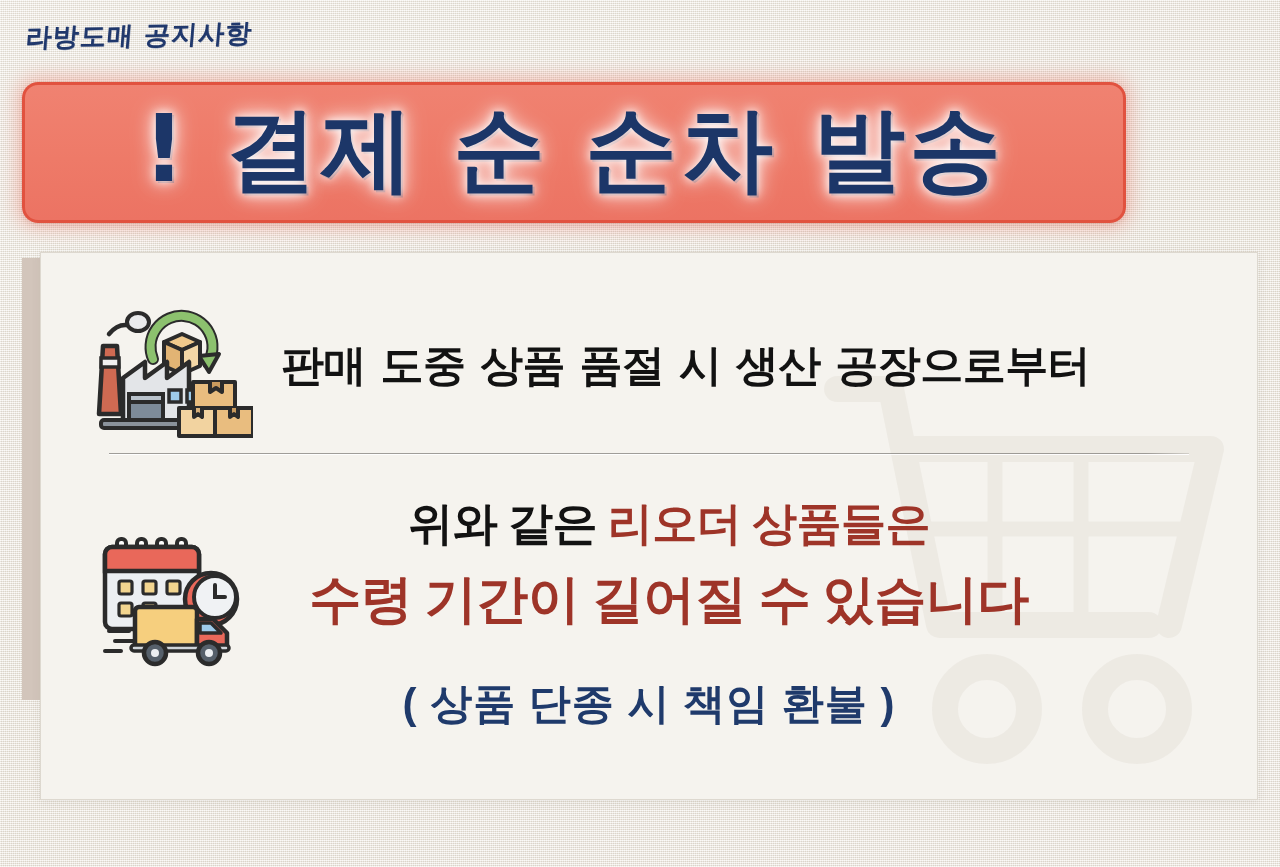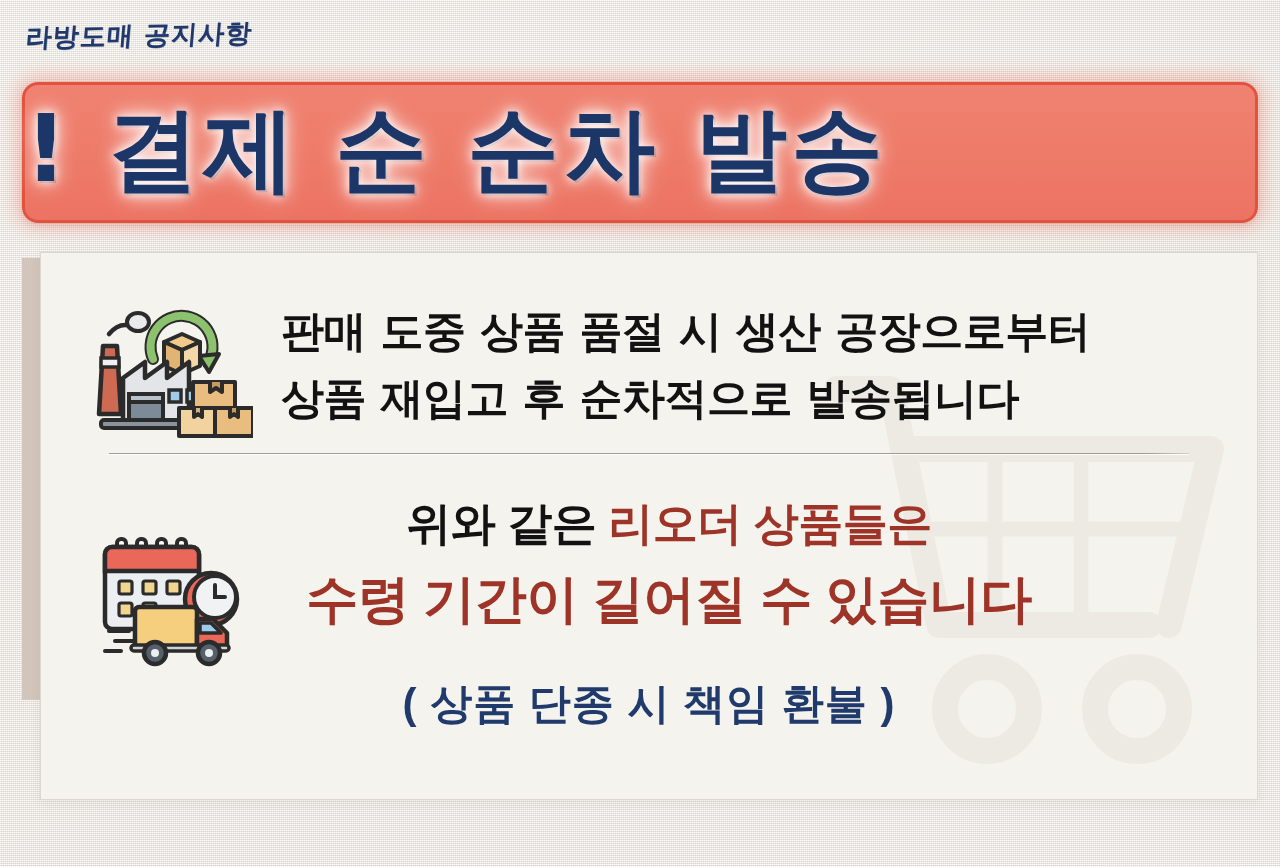--- a/index.html
+++ b/index.html
@@ -49,31 +49,31 @@
     transform: skewX(-6deg) rotate(-1.2deg);
     text-shadow: 0.5px 0.5px 0 rgba(32,56,108,0.45);
     white-space: nowrap;
   }
 
   
   #title-banner {
     position: absolute;
     left: 22px;
     top: 82px;
-    width: 1236px;
+    width: 1104px;
     height: 141px;
     background: linear-gradient(180deg, #f08271 0%, #ee7a68 55%, #ec7363 100%);
     border: 3px solid #e1523f;
     border-radius: 16px;
     box-shadow:
       0 0 18px 6px rgba(238,110,90,0.35),
       0 2px 5px rgba(120,60,50,0.12);
     display: flex;
     align-items: center;
-    justify-content: flex-start;
+    justify-content: center;
   }
 
   #title-text {
     font-family: "DejaVu Sans", sans-serif;
     font-size: 92px;
     font-weight: 700;
     color: #1c3668;
     letter-spacing: 4px;
     line-height: 1;
     white-space: nowrap;
@@ -186,21 +186,21 @@
     z-index: 4;
   }
 
   #reorder-text {
     width: 100%;
     text-align: center;
     padding-left: 40px;
   }
 
   .rline {
-    font-family: Liberation Sans, sans-serif;
+    font-family: Liberation Serif, serif;
     font-weight: 700;
     white-space: nowrap;
     line-height: 1.22;
   }
 
   #reorder-line1 {
     font-size: 45px;
     letter-spacing: -0.5px;
   }
   .seg-dark { color: #121212; }
@@ -294,21 +294,20 @@
               <rect x="104" y="118" width="38" height="28" fill="#f2d3a0"></rect>
               <path d="M119 118 v9 l4 -3 l4 3 v-9" fill="#d8b07a"></path>
               <rect x="140" y="118" width="38" height="28" fill="#e9bd7f"></rect>
               <path d="M155 118 v9 l4 -3 l4 3 v-9" fill="#c99a5e"></path>
             </g>
           </svg>
         </div>
 
         <div class="text-col">
           <div class="line-black">판매 도중 상품 품절 시 생산 공장으로부터</div>
-          <div class="line-black">상품 재입고 후 순차적으로 발송됩니다</div>
         </div>
       </div>
 
       <div id="divider"></div>
 
       <div class="row" id="row-reorder">
         <div id="reorder-text">
           <div class="rline" id="reorder-line1">
             <span class="seg-dark">위와 같은 </span><span class="seg-red">리오더 상품들은</span>
           </div>

